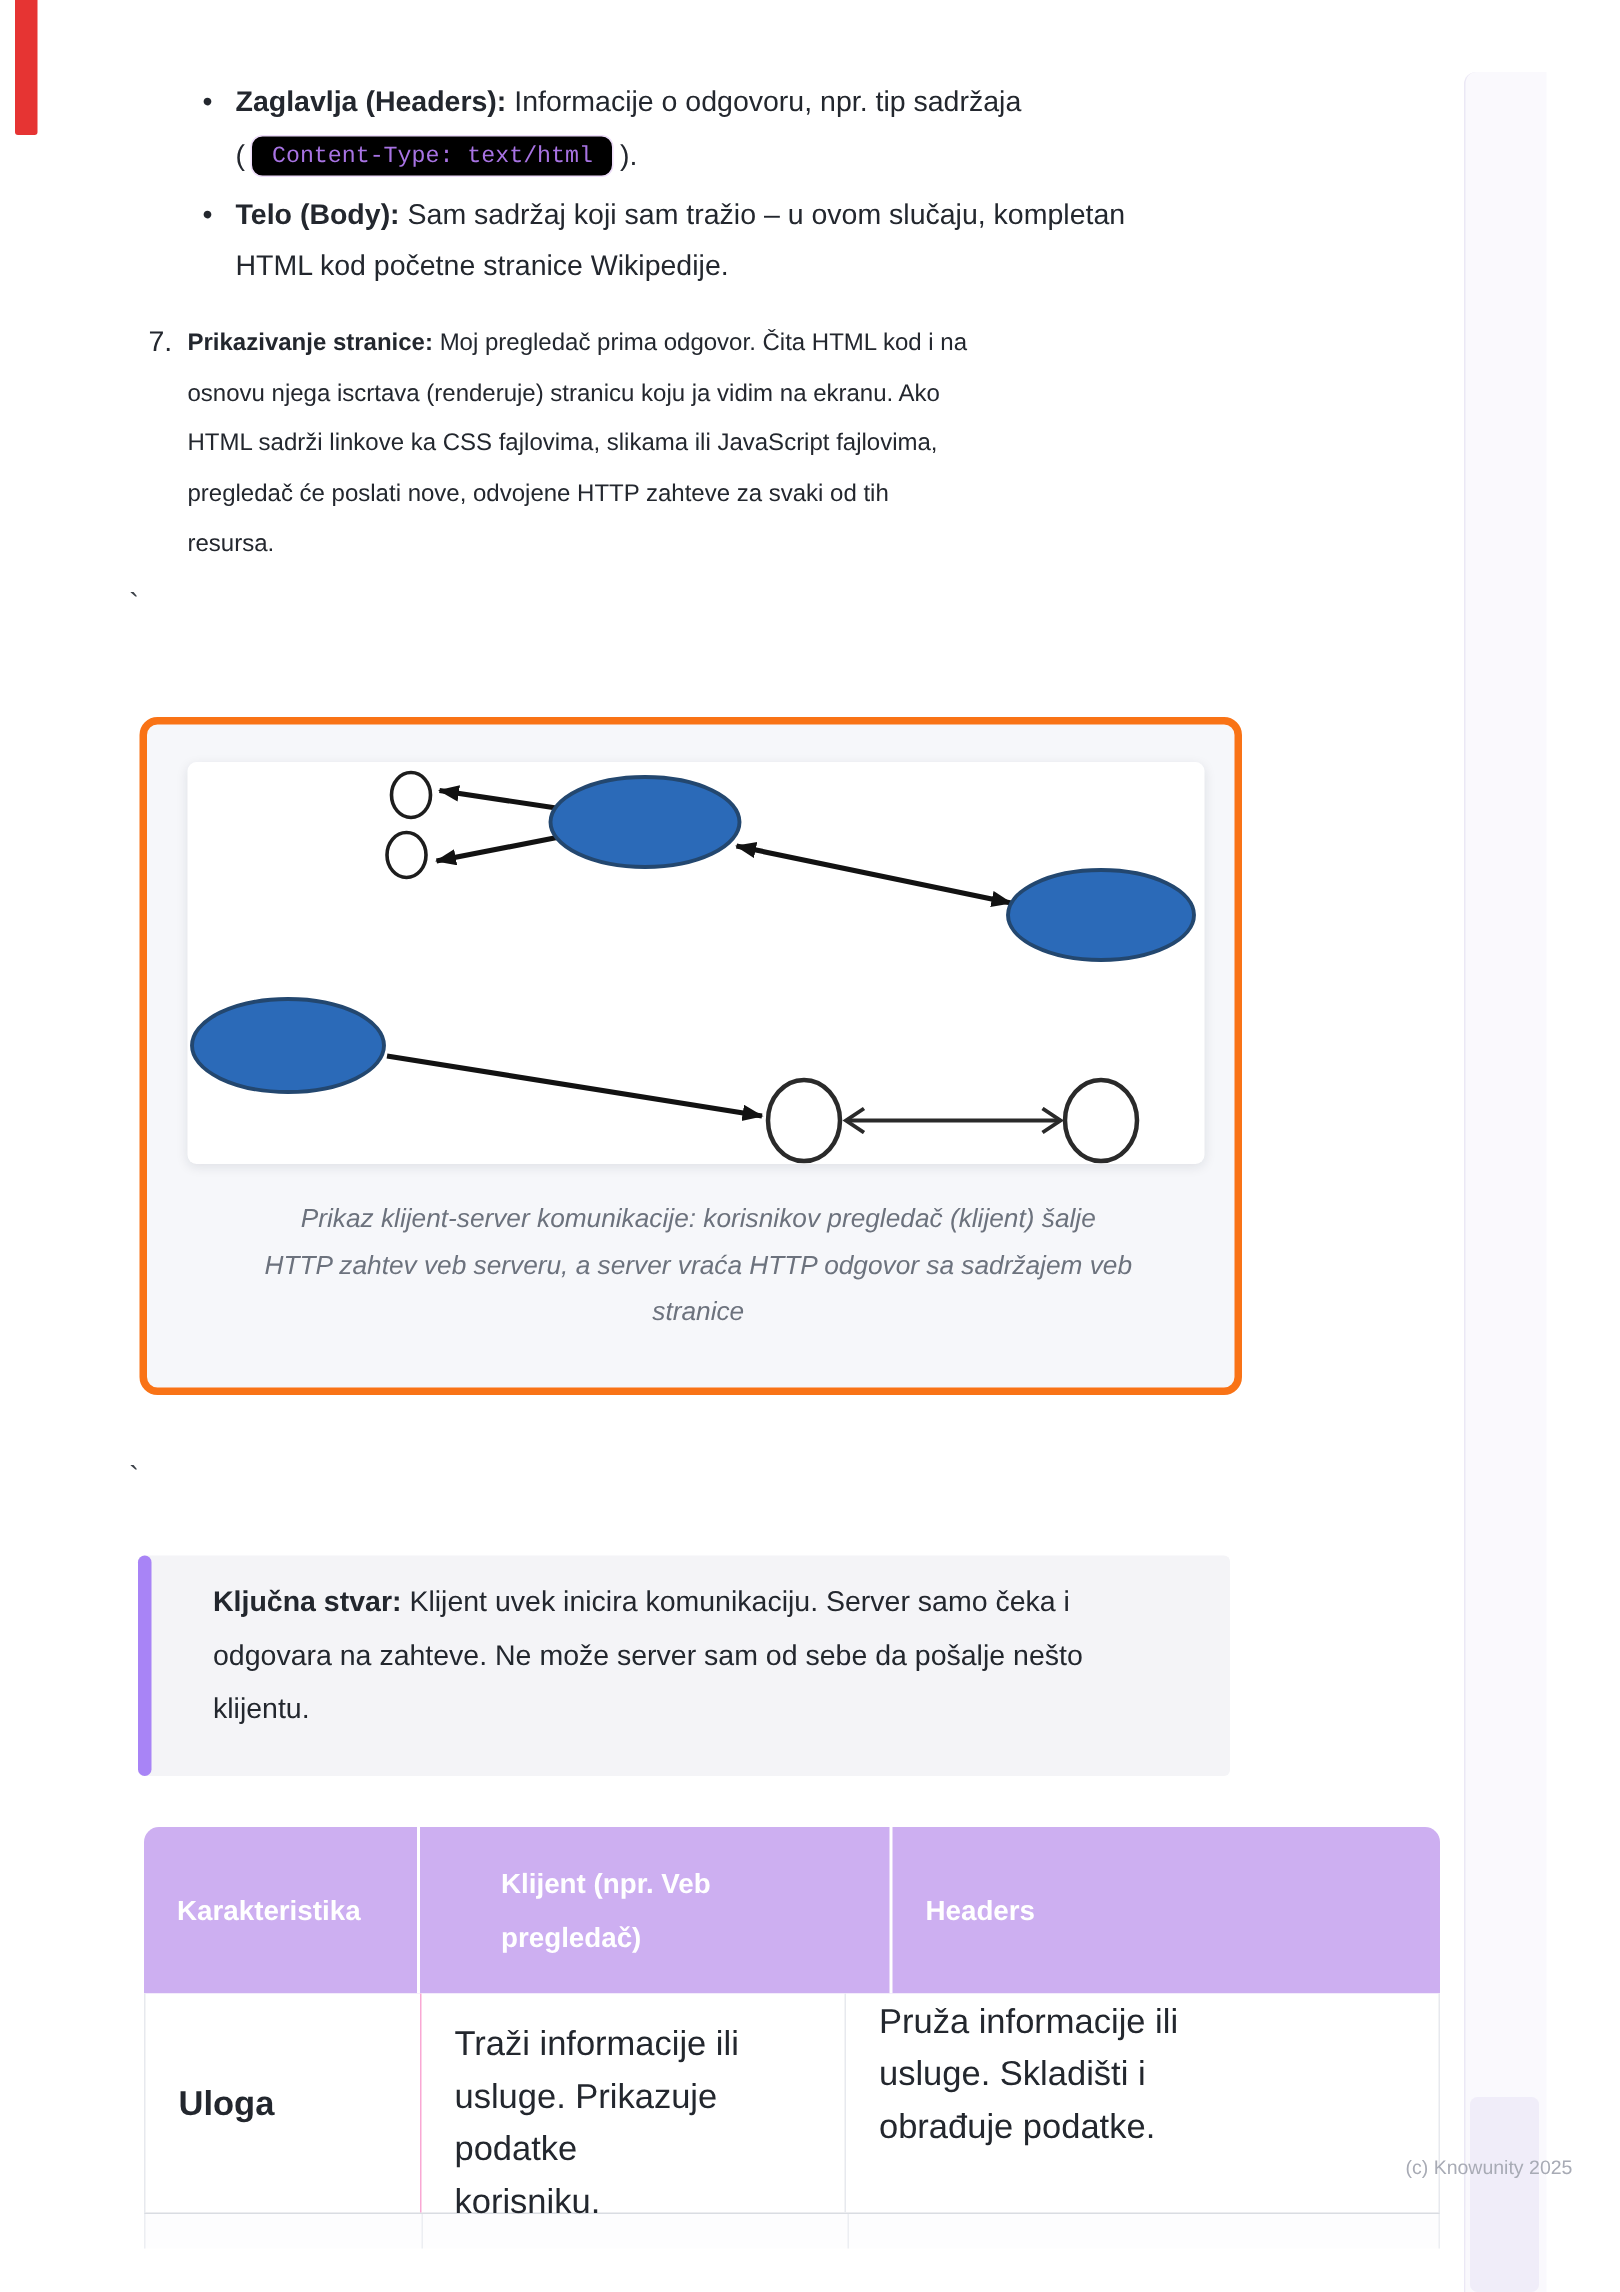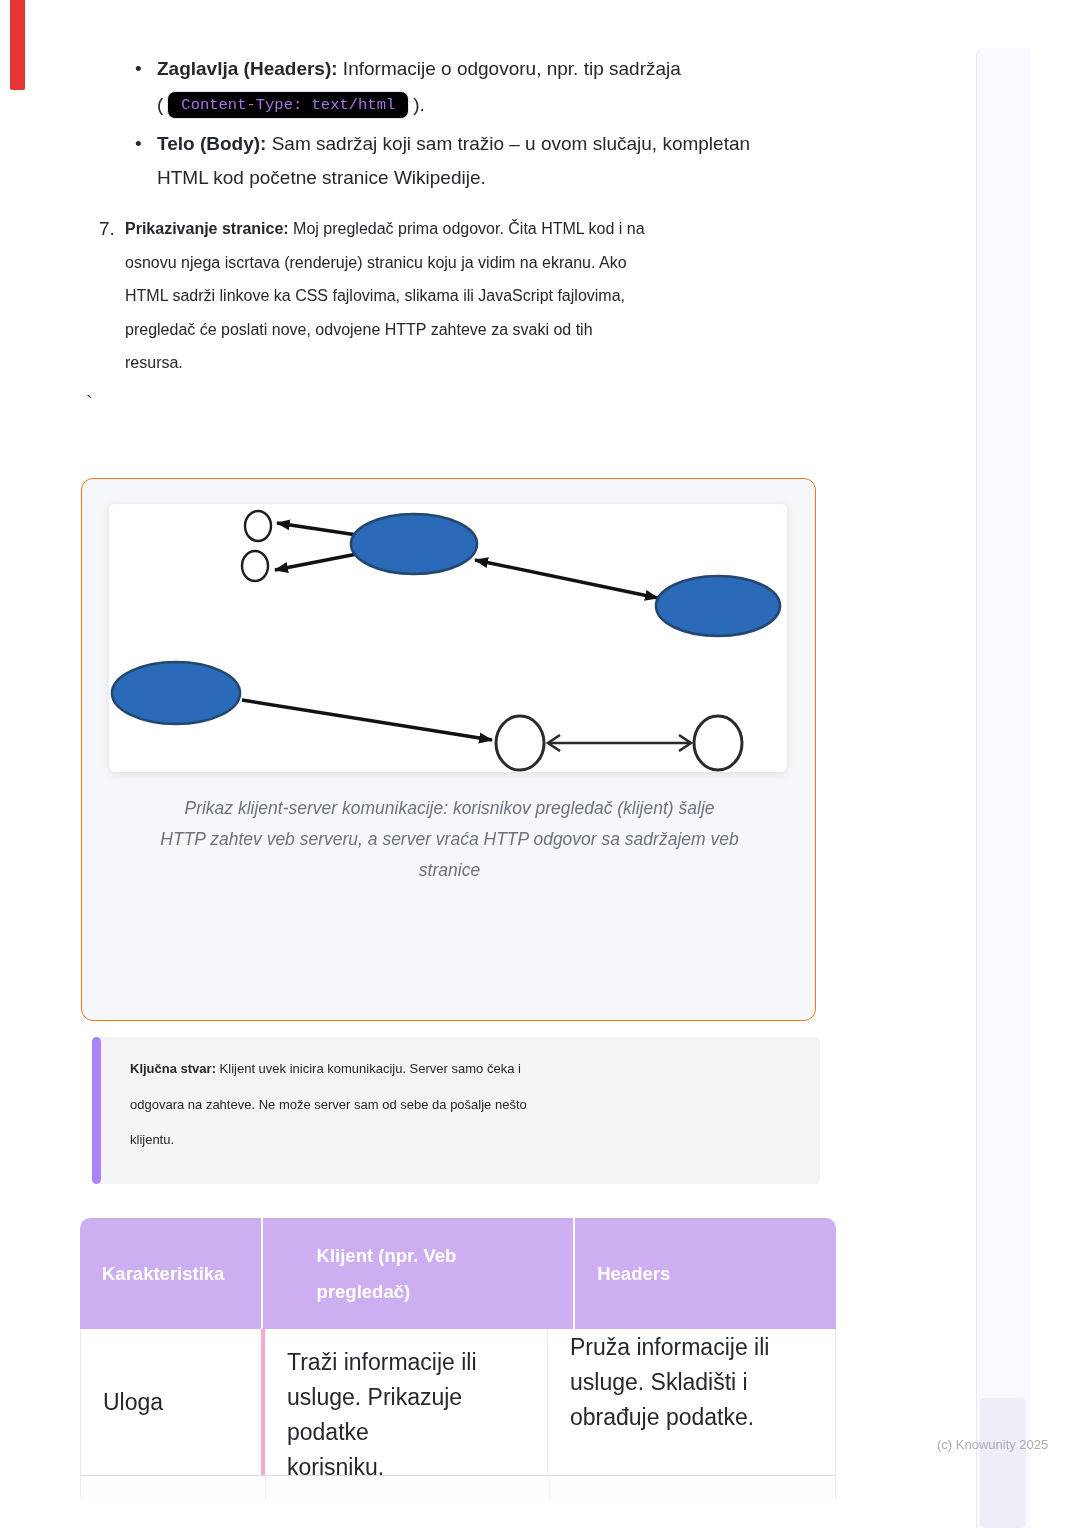--- a/index.html
+++ b/index.html
@@ -27,44 +27,44 @@
              padding:2px 13px;margin:0 4px;font-family:"Liberation Mono","DejaVu Sans Mono",monospace;
              font-size:15.5px;line-height:22px;color:#a873e3;vertical-align:2px;}
 
   .li7{position:absolute;left:99px;top:212px;display:flex;}
   .li7-num{width:26px;font-size:19px;line-height:33.5px;flex:0 0 26px;}
   .li7-body{width:700px;font-size:16px;line-height:33.5px;white-space:pre-wrap;}
 
   .tick{position:absolute;left:86px;font-size:20px;color:#3a3f47;}
 
   
-  .fig-card{position:absolute;left:81px;top:478px;width:735px;height:543px;background:#f6f7fa;
-            border:1px solid #f97316;border-radius:12px;box-sizing:border-box;}
+  .fig-card{position:absolute;left:93px;top:478px;width:735px;height:452px;background:#f6f7fa;
+            border:5px solid #f97316;border-radius:12px;box-sizing:border-box;}
   .fig-img{position:absolute;left:27px;top:25px;width:678px;height:268px;background:#fff;border-radius:6px;
            box-shadow:0 2px 8px rgba(20,28,45,.10);}
   .fig-caption{position:absolute;left:35px;top:314px;width:665px;text-align:center;font-style:italic;
                color:#6c727d;font-size:17.5px;line-height:31px;white-space:pre-wrap;}
 
   
   .callout{position:absolute;left:92px;top:1037px;width:728px;height:147px;background:#f4f4f7;border-radius:4px;}
   .callout-bar{position:absolute;left:0;top:0;width:9px;height:147px;background:#a884f6;border-radius:6px;}
-  .callout-text{position:absolute;left:38px;top:14px;width:660px;font-size:13px;line-height:35.5px;white-space:pre-wrap;}
+  .callout-text{position:absolute;left:50px;top:14px;width:660px;font-size:19px;line-height:35.5px;white-space:pre-wrap;}
 
   
-  .tbl{position:absolute;left:80px;top:1218px;width:756px;}
+  .tbl{position:absolute;left:96px;top:1218px;width:864px;}
   .tbl-head{display:flex;height:111px;background:#cdaff1;border-radius:10px 10px 0 0;overflow:hidden;}
   .th{display:flex;align-items:center;box-sizing:border-box;padding-left:22px;padding-right:14px;
       color:#ffffff;font-weight:700;font-size:18.5px;line-height:36px;white-space:pre-wrap;}
   .th1{width:184px;border-right:2px solid #fff;}
   .th2{width:283px;border-right:2px solid #fff;margin-left:32px;}
   .th3{width:263px;}
   .tbl-row{display:flex;height:147px;background:#fff;border-left:1px solid #e7e9ee;border-right:1px solid #e7e9ee;
            border-bottom:1px solid #d9dce2;box-sizing:border-box;}
   .td{box-sizing:border-box;padding-left:22px;padding-right:12px;font-size:23px;line-height:35px;white-space:pre-wrap;}
-  .td1{width:184px;border-right:4px solid #f9a8d4;display:flex;align-items:center;font-weight:400;}
+  .td1{width:184px;border-right:1px solid #f9a8d4;display:flex;align-items:center;font-weight:700;}
   .td2{width:283px;border-right:1px solid #e7e9ee;padding-top:16px;}
   .td3{width:264px;padding-top:1px;}
   .tbl-row-partial{display:flex;height:23px;background:#fdfdfe;border-left:1px solid #eceef2;border-right:1px solid #eceef2;}
   .pd1{width:184px;border-right:1px solid #eceef2;}
   .pd2{width:283px;border-right:1px solid #eceef2;}
   .pd3{width:264px;}
 
   .watermark{position:absolute;left:889px;top:1437px;font-size:13px;color:#a8abb5;margin-left:48px;}
 </style>
 </head>

